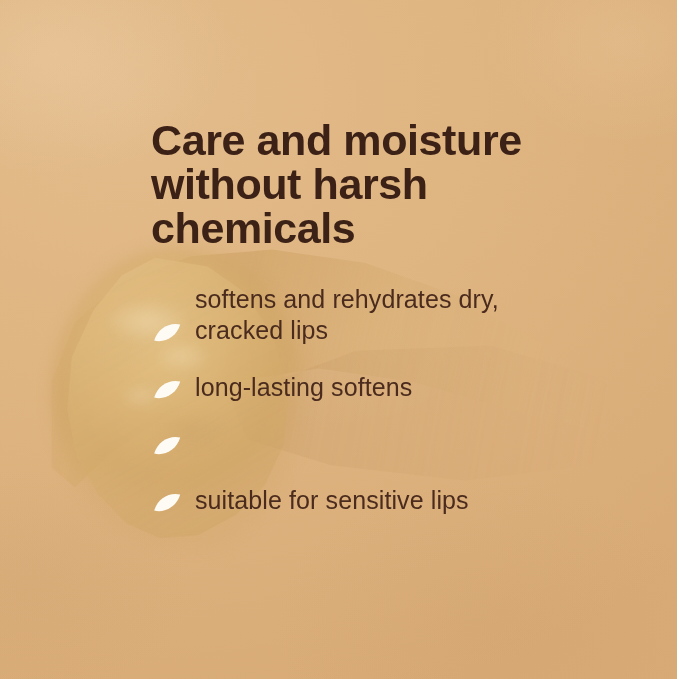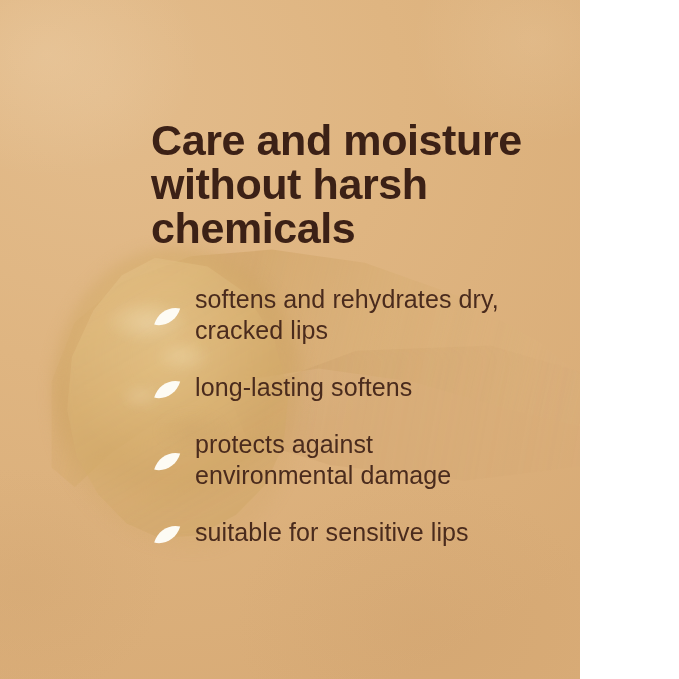--- a/index.html
+++ b/index.html
@@ -4,21 +4,21 @@
 <title>Product Benefits Graphic</title>
 <style>
   html, body {
     margin: 0;
     padding: 0;
     background: #ffffff;
   }
 
   #canvas {
     position: relative;
-    width: 580px;
+    width: 677px;
     height: 679px;
     overflow: hidden;
     background-color: #dfb581;
     font-family: "Liberation Sans", sans-serif;
     -webkit-font-smoothing: antialiased;
   }
 
   
   .bg-layer {
     position: absolute;
@@ -145,21 +145,21 @@
 
   .bullet-list {
     list-style: none;
     margin: 0;
     padding: 0;
   }
 
   .bullet-item {
     position: relative;
     display: flex;
-    align-items: center;
+    align-items: flex-end;
     margin-bottom: 26px;
   }
   .bullet-item:last-child { margin-bottom: 7px; }
 
   .leaf-marker {
     flex: 0 0 auto;
     width: 32px;
     height: 26px;
     margin-right: 12px;
     margin-top: 4px;
@@ -212,21 +212,20 @@
         </span>
         <span class="bullet-text">long-lasting softens</span>
       </li>
 
       <li class="bullet-item">
         <span class="leaf-marker">
           <svg viewBox="0 0 32 26" width="32" height="26" aria-hidden="true">
             <path d="M3.2 20.6 C 6.5 8.8, 18.2 2.0, 29.2 4.6 C 25.9 16.4, 14.2 23.2, 3.2 20.6 Z" fill="#fdfbf4"></path>
           </svg>
         </span>
-        <span class="bullet-text">protects against environmental damage</span>
       </li>
 
       <li class="bullet-item">
         <span class="leaf-marker">
           <svg viewBox="0 0 32 26" width="32" height="26" aria-hidden="true">
             <path d="M3.2 20.6 C 6.5 8.8, 18.2 2.0, 29.2 4.6 C 25.9 16.4, 14.2 23.2, 3.2 20.6 Z" fill="#fdfbf4"></path>
           </svg>
         </span>
         <span class="bullet-text">suitable for sensitive lips</span>
       </li>

